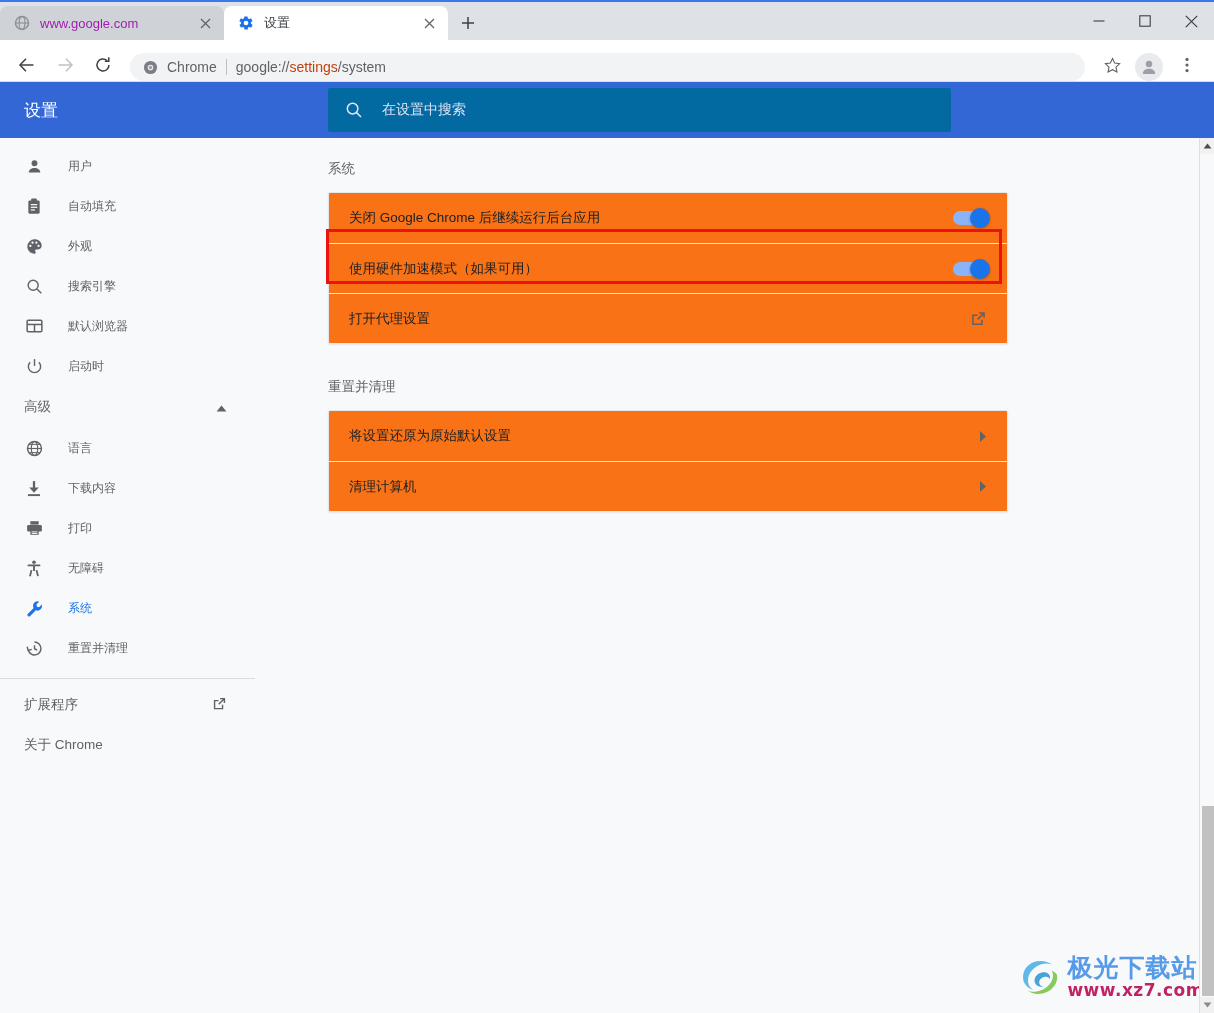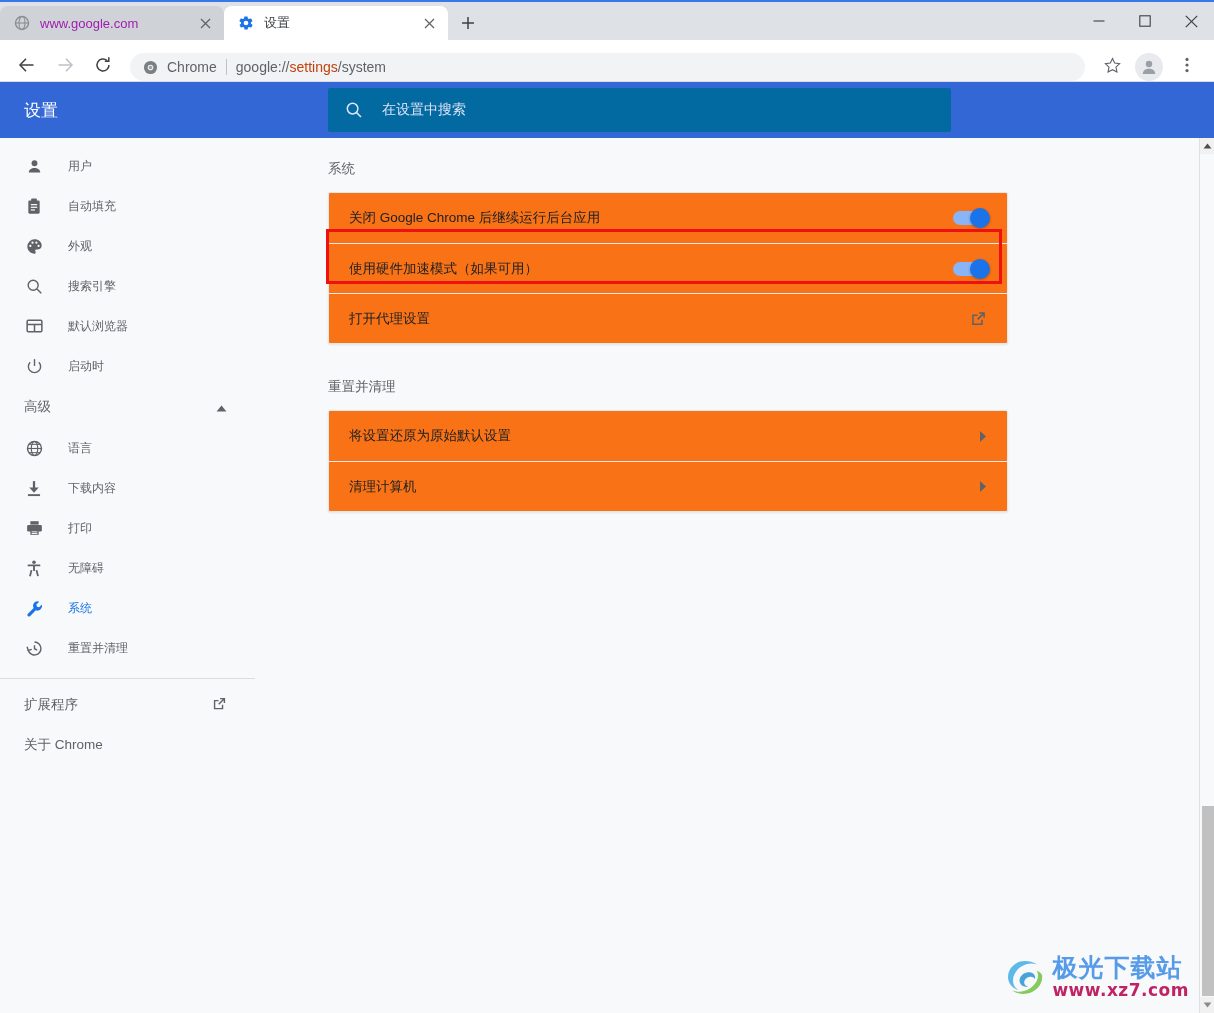--- a/index.html
+++ b/index.html
@@ -279,21 +279,21 @@
   .highlight-rect {
     position: absolute;
     border: 3px solid #ee1111;
     pointer-events: none;
     background: transparent;
   }
 
   
   .watermark {
     position: absolute;
-    right: 25px;
+    right: 10px;
     bottom: 14px;
     display: flex;
     align-items: center;
     opacity: .95;
   }
   .watermark .wm-logo {
     width: 46px; height: 42px;
     flex: 0 0 46px;
     margin-right: 4px;
   }

